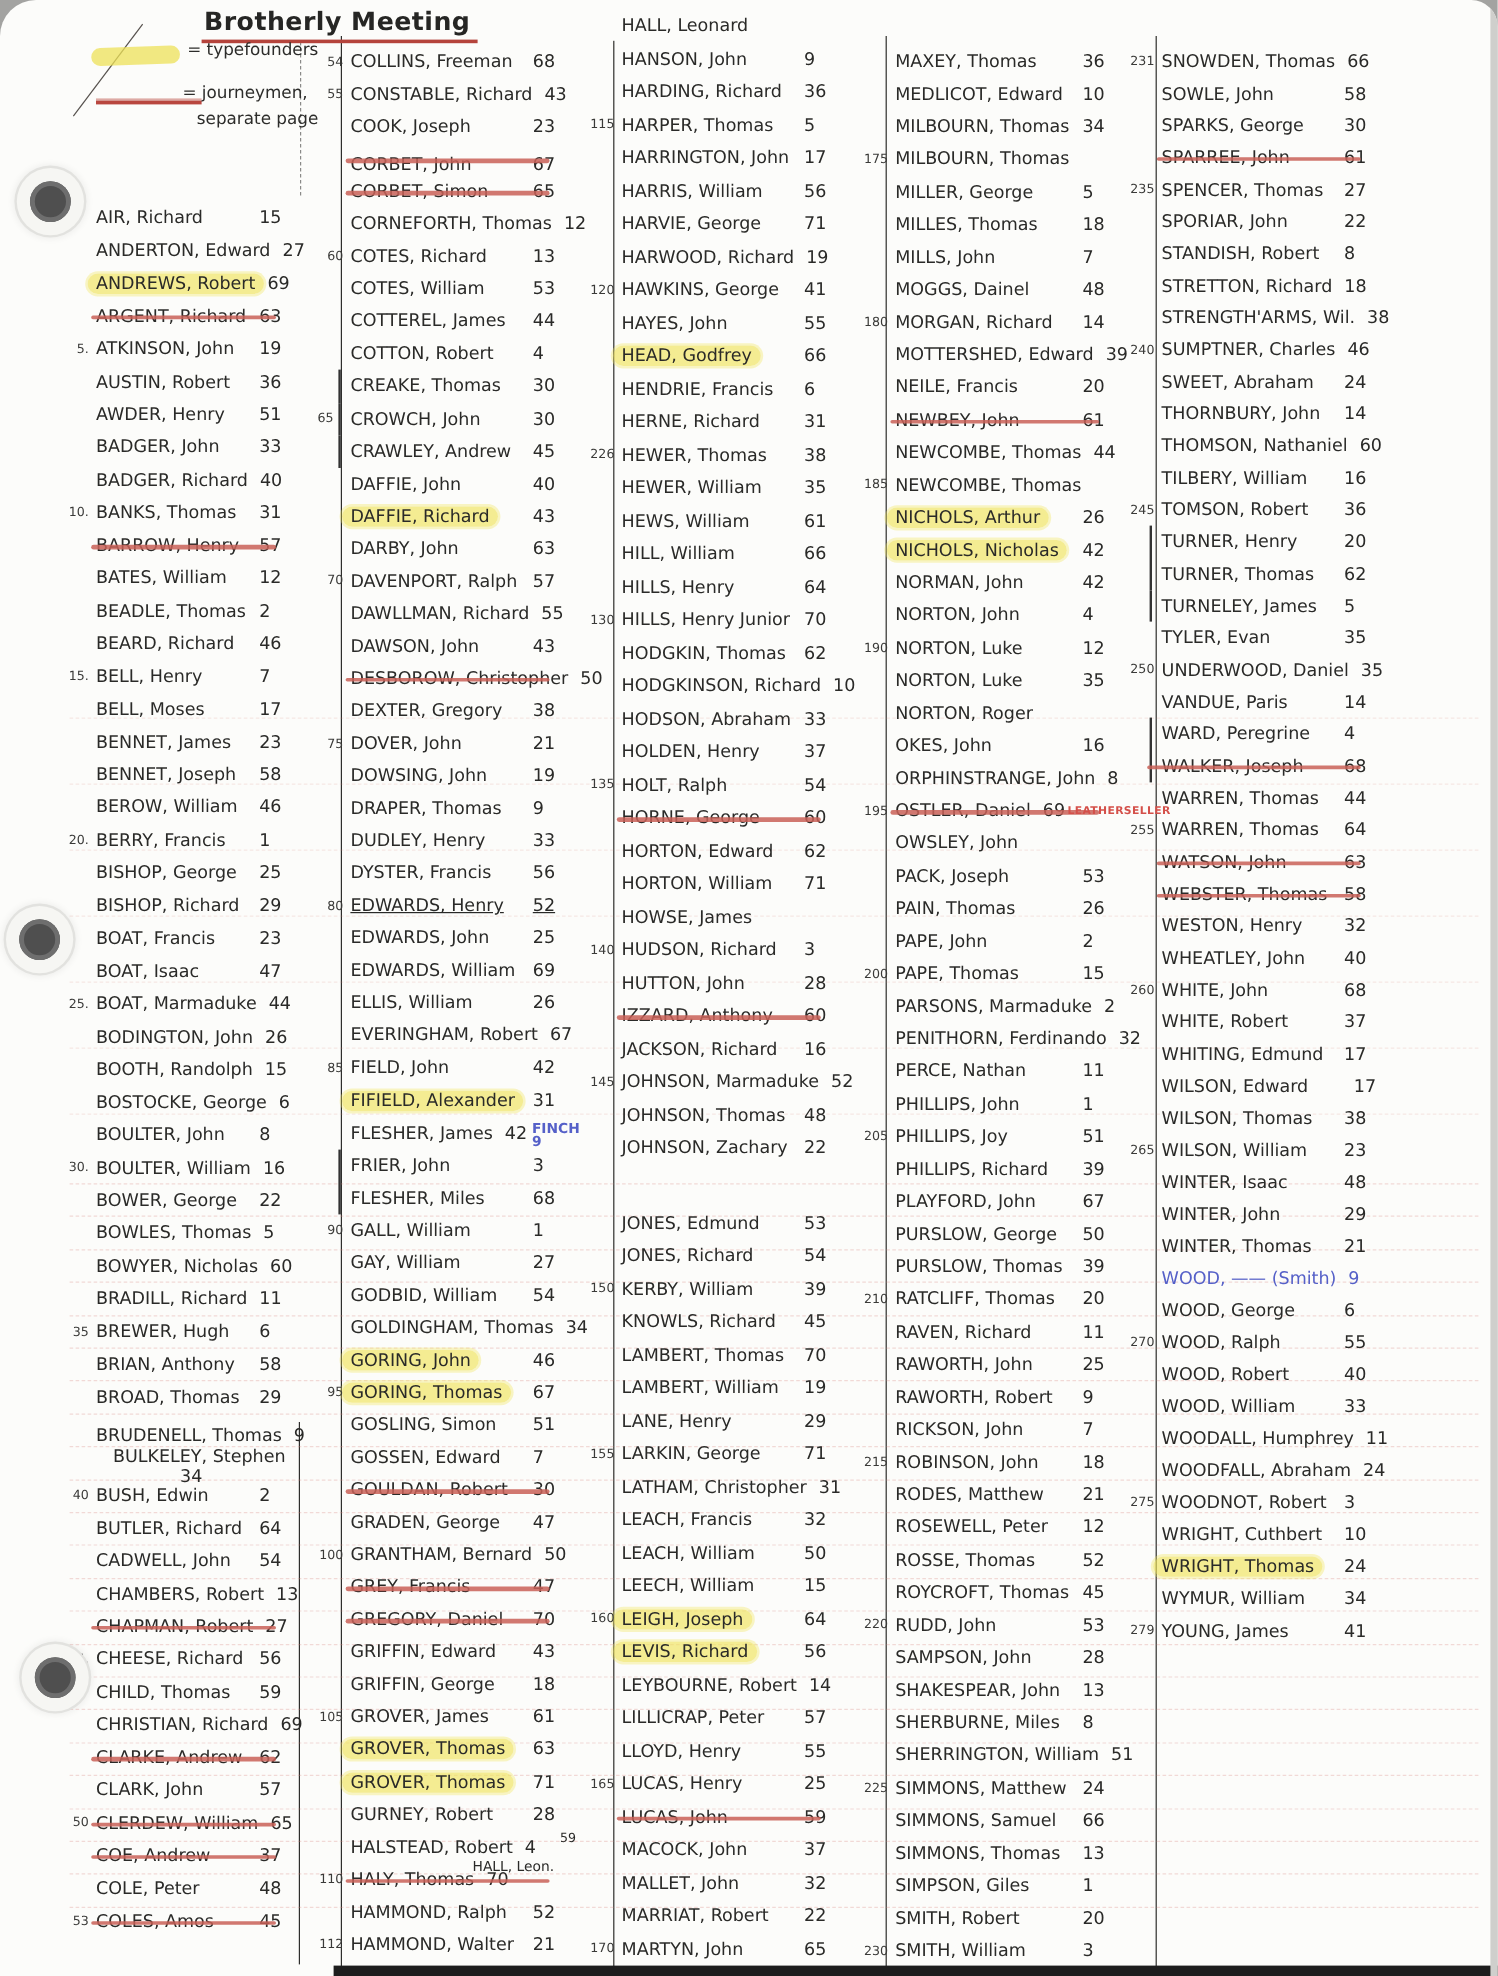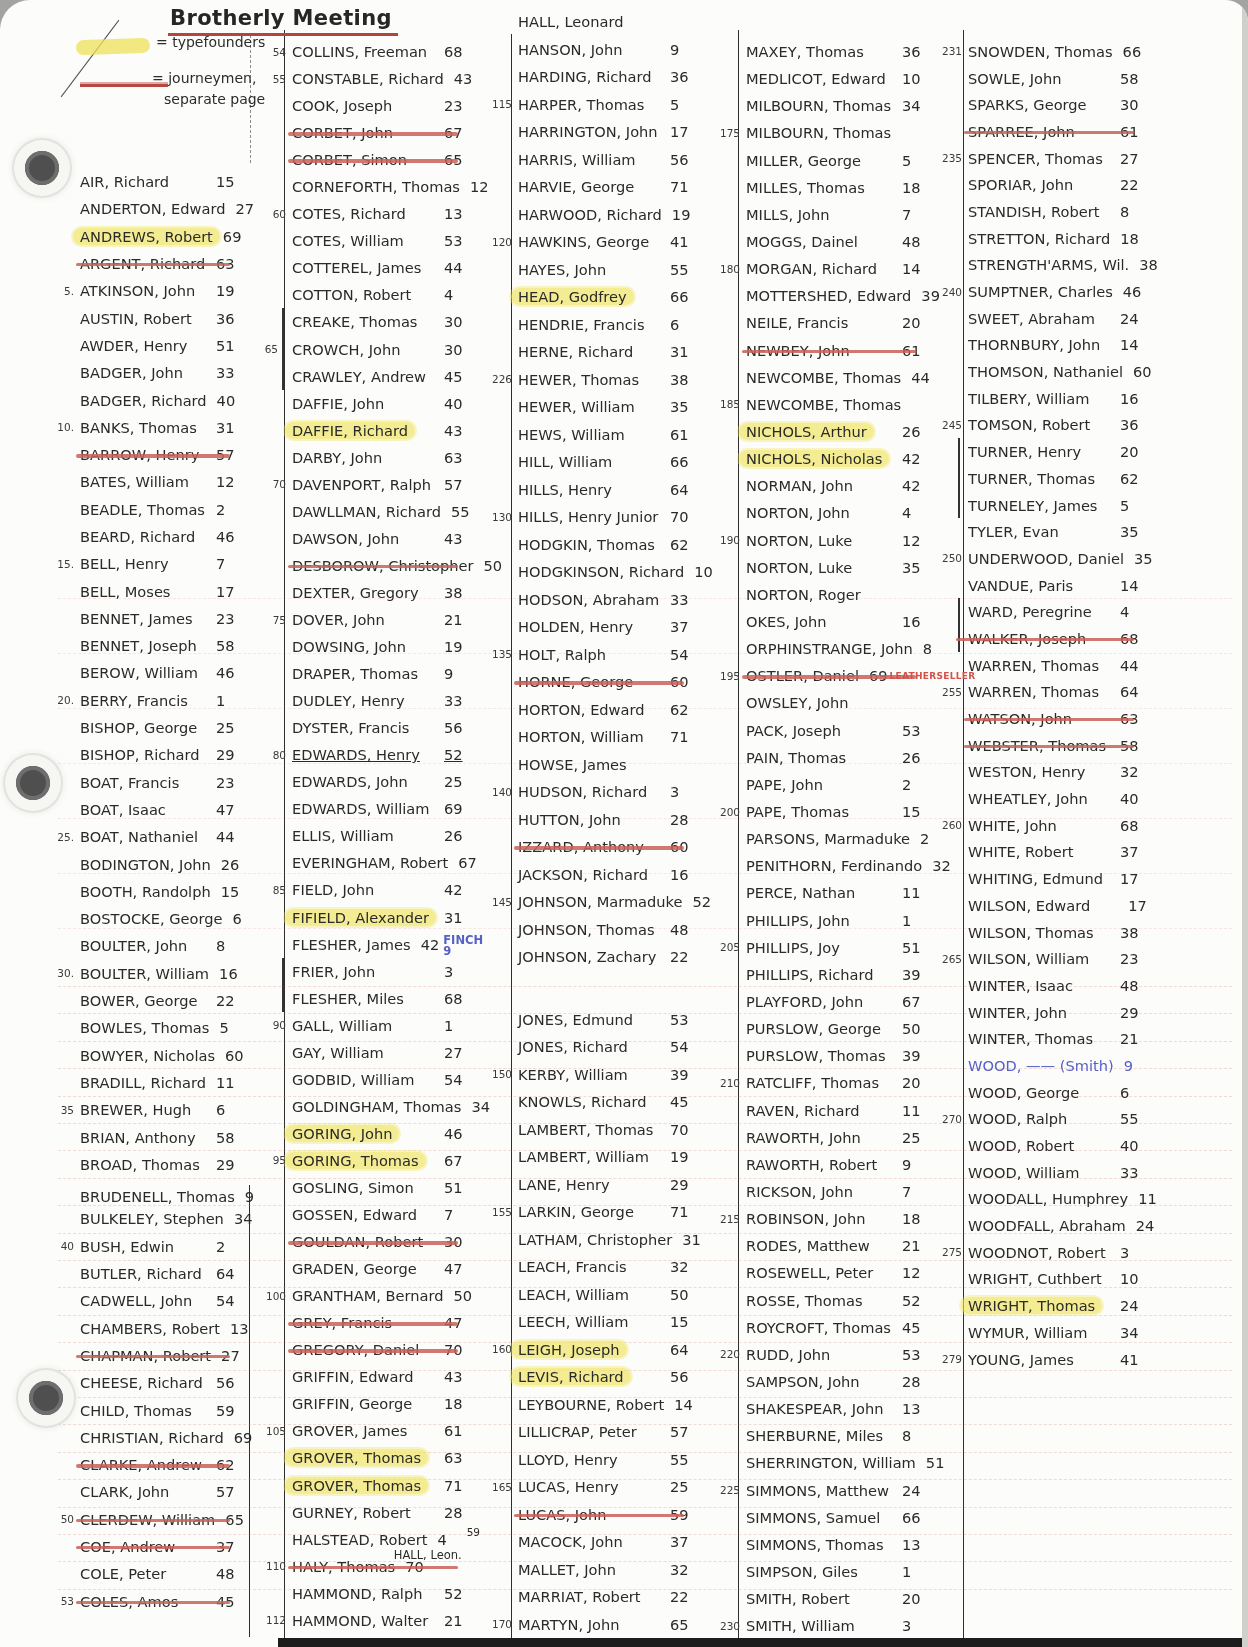--- a/index.html
+++ b/index.html
@@ -184,21 +184,21 @@
           <span class="gap"></span>
           <span class="num">23</span>
         </div>
         <div class="row" style="height: 27.3px;">
           <span class="name">BOAT, Isaac</span>
           <span class="gap"></span>
           <span class="num">47</span>
         </div>
         <div class="row" style="height: 27.3px;">
           <span class="mnum">25.</span>
-          <span class="name">BOAT, Nathaniel</span>
+          <span class="name">BOAT, Marmaduke</span>
           <span class="gap"></span>
           <span class="num">44</span>
         </div>
         <div class="row" style="height: 27.3px;">
           <span class="name">BODINGTON, John</span>
           <span class="gap"></span>
           <span class="num">26</span>
         </div>
         <div class="row" style="height: 27.3px;">
           <span class="name">BOOTH, Randolph</span>
@@ -255,21 +255,21 @@
         <div class="row" style="height: 27.3px;">
           <span class="name">BROAD, Thomas</span>
           <span class="gap"></span>
           <span class="num">29</span>
         </div>
         <div class="row" style="height: 27.3px; align-items: flex-end;">
           <span class="name">BRUDENELL, Thomas</span>
           <span class="gap"></span>
           <span class="num">9</span>
         </div>
-        <div class="row" style="height: 27.3px;">
+        <div class="row" style="height: 27.3px; flex-direction: column;">
           <span class="name">BULKELEY, Stephen</span>
           <span class="gap"></span>
           <span class="num">34</span>
         </div>
         <div class="row" style="height: 27.3px;">
           <span class="mnum">40</span>
           <span class="name">BUSH, Edwin</span>
           <span class="gap"></span>
           <span class="num">2</span>
         </div>
@@ -353,21 +353,21 @@
           <span class="mnum">55</span>
           <span class="name">CONSTABLE, Richard</span>
           <span class="gap"></span>
           <span class="num">43</span>
         </div>
         <div class="row" style="height: 27.05px;">
           <span class="name">COOK, Joseph</span>
           <span class="gap"></span>
           <span class="num">23</span>
         </div>
-        <div class="row st" style="height: 27.05px;">
+        <div class="row st" style="height: 27.05px; align-items: flex-end;">
           <span class="name">CORBET, John</span>
           <span class="gap"></span>
           <span class="num">67</span>
         </div>
         <div class="row st" style="height: 27.05px;">
           <span class="name">CORBET, Simon</span>
           <span class="gap"></span>
           <span class="num">65</span>
         </div>
         <div class="row" style="height: 27.05px;">

